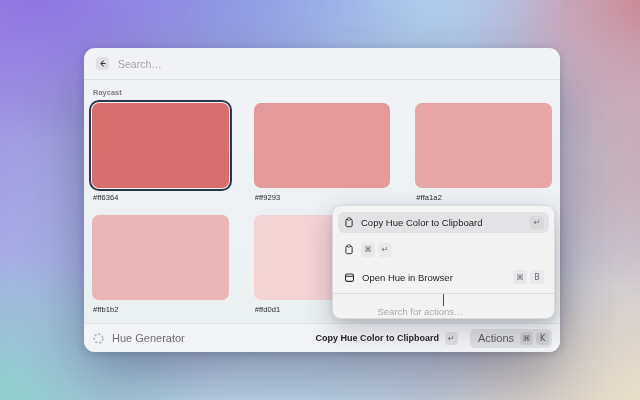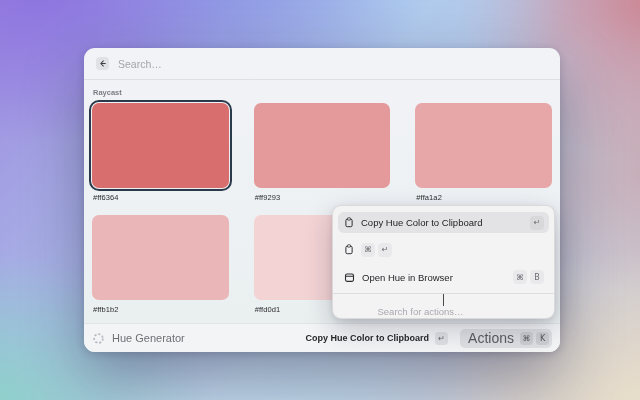--- a/index.html
+++ b/index.html
@@ -96,21 +96,21 @@
   .primary-action-label { font-size:9px; font-weight:700; color:#28282c; }
   kbd.key-footer {
     min-width:13px; height:13px; padding:0 2px; border-radius:3.5px; background:#e0e1e4;
     display:flex; align-items:center; justify-content:center;
     font-family:"DejaVu Sans",sans-serif; font-size:8px; color:#67676d;
   }
   .actions-group {
     margin-left:6px; display:flex; align-items:center; gap:3px;
     background:#dfe0e3; border-radius:5px; height:19px; padding:0 3px 0 8px; cursor:pointer;
   }
-  .actions-label { font-size:14px; font-weight:500; color:#5b5b61; margin-right:3px; }
+  .actions-label { font-size:11px; font-weight:500; color:#5b5b61; margin-right:3px; }
   .actions-group kbd.key-footer { background:#cdced2; color:#56565c; }
 </style>
 </head>
 <body>
 
 <div class="bg"></div>
 
 <div class="window">
 
   <div class="header">

